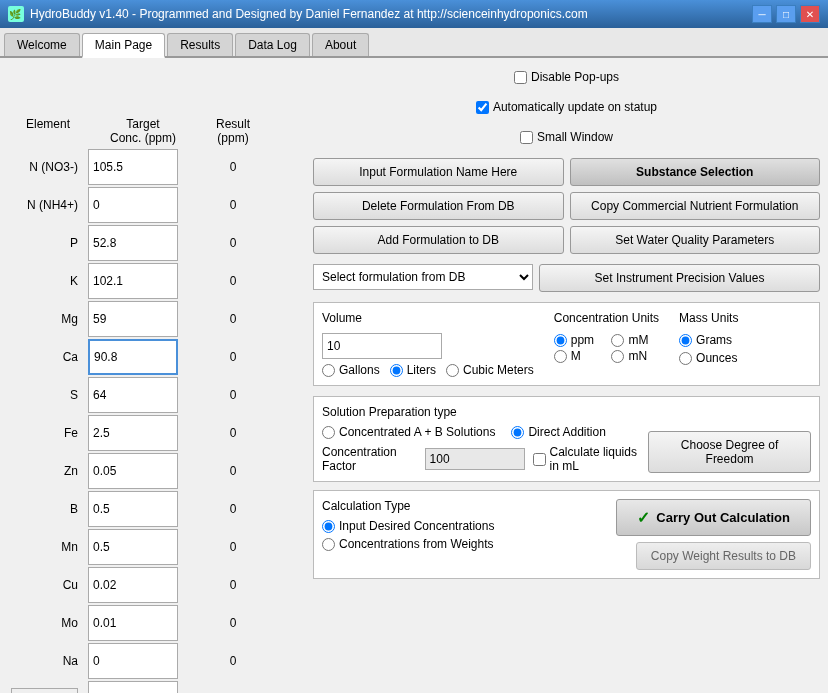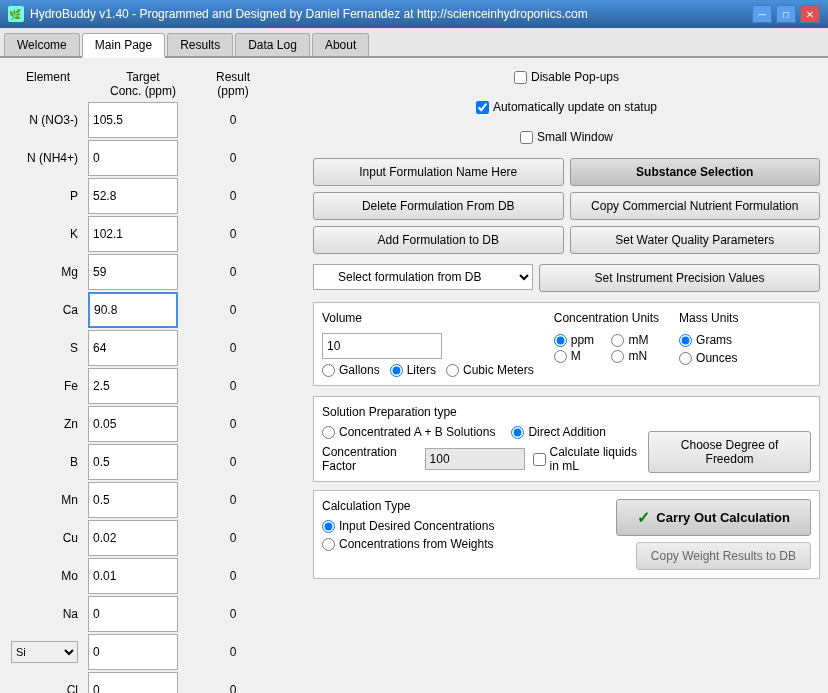--- a/index.html
+++ b/index.html
@@ -86,20 +86,21 @@
       width: 100%;
     }
     .element-header {
       display: grid;
       grid-template-columns: 80px 110px 70px;
       padding: 4px 0;
       font-size: 12px;
     }
     .element-header .col {
       text-align: center;
+      margin-top: 47px;
     }
     .element-row {
       display: grid;
       grid-template-columns: 80px 110px 70px;
       align-items: center;
       margin-bottom: 2px;
     }
     .element-label {
       text-align: right;
       padding-right: 10px;
@@ -174,21 +175,21 @@
     .action-btn.primary {
       background: linear-gradient(to bottom, #e0e0e0, #c0c0c0);
       font-weight: bold;
     }
     .db-select {
       width: 220px;
       height: 26px;
       font-size: 12px;
       border: 1px solid #aaa;
       background: white;
-      padding: 0 20px;
+      padding: 0 4px;
     }
     
     .units-section {
       border: 1px solid #bbb;
       background: white;
       padding: 8px;
       margin-bottom: 10px;
       display: flex;
       gap: 20px;
     }

